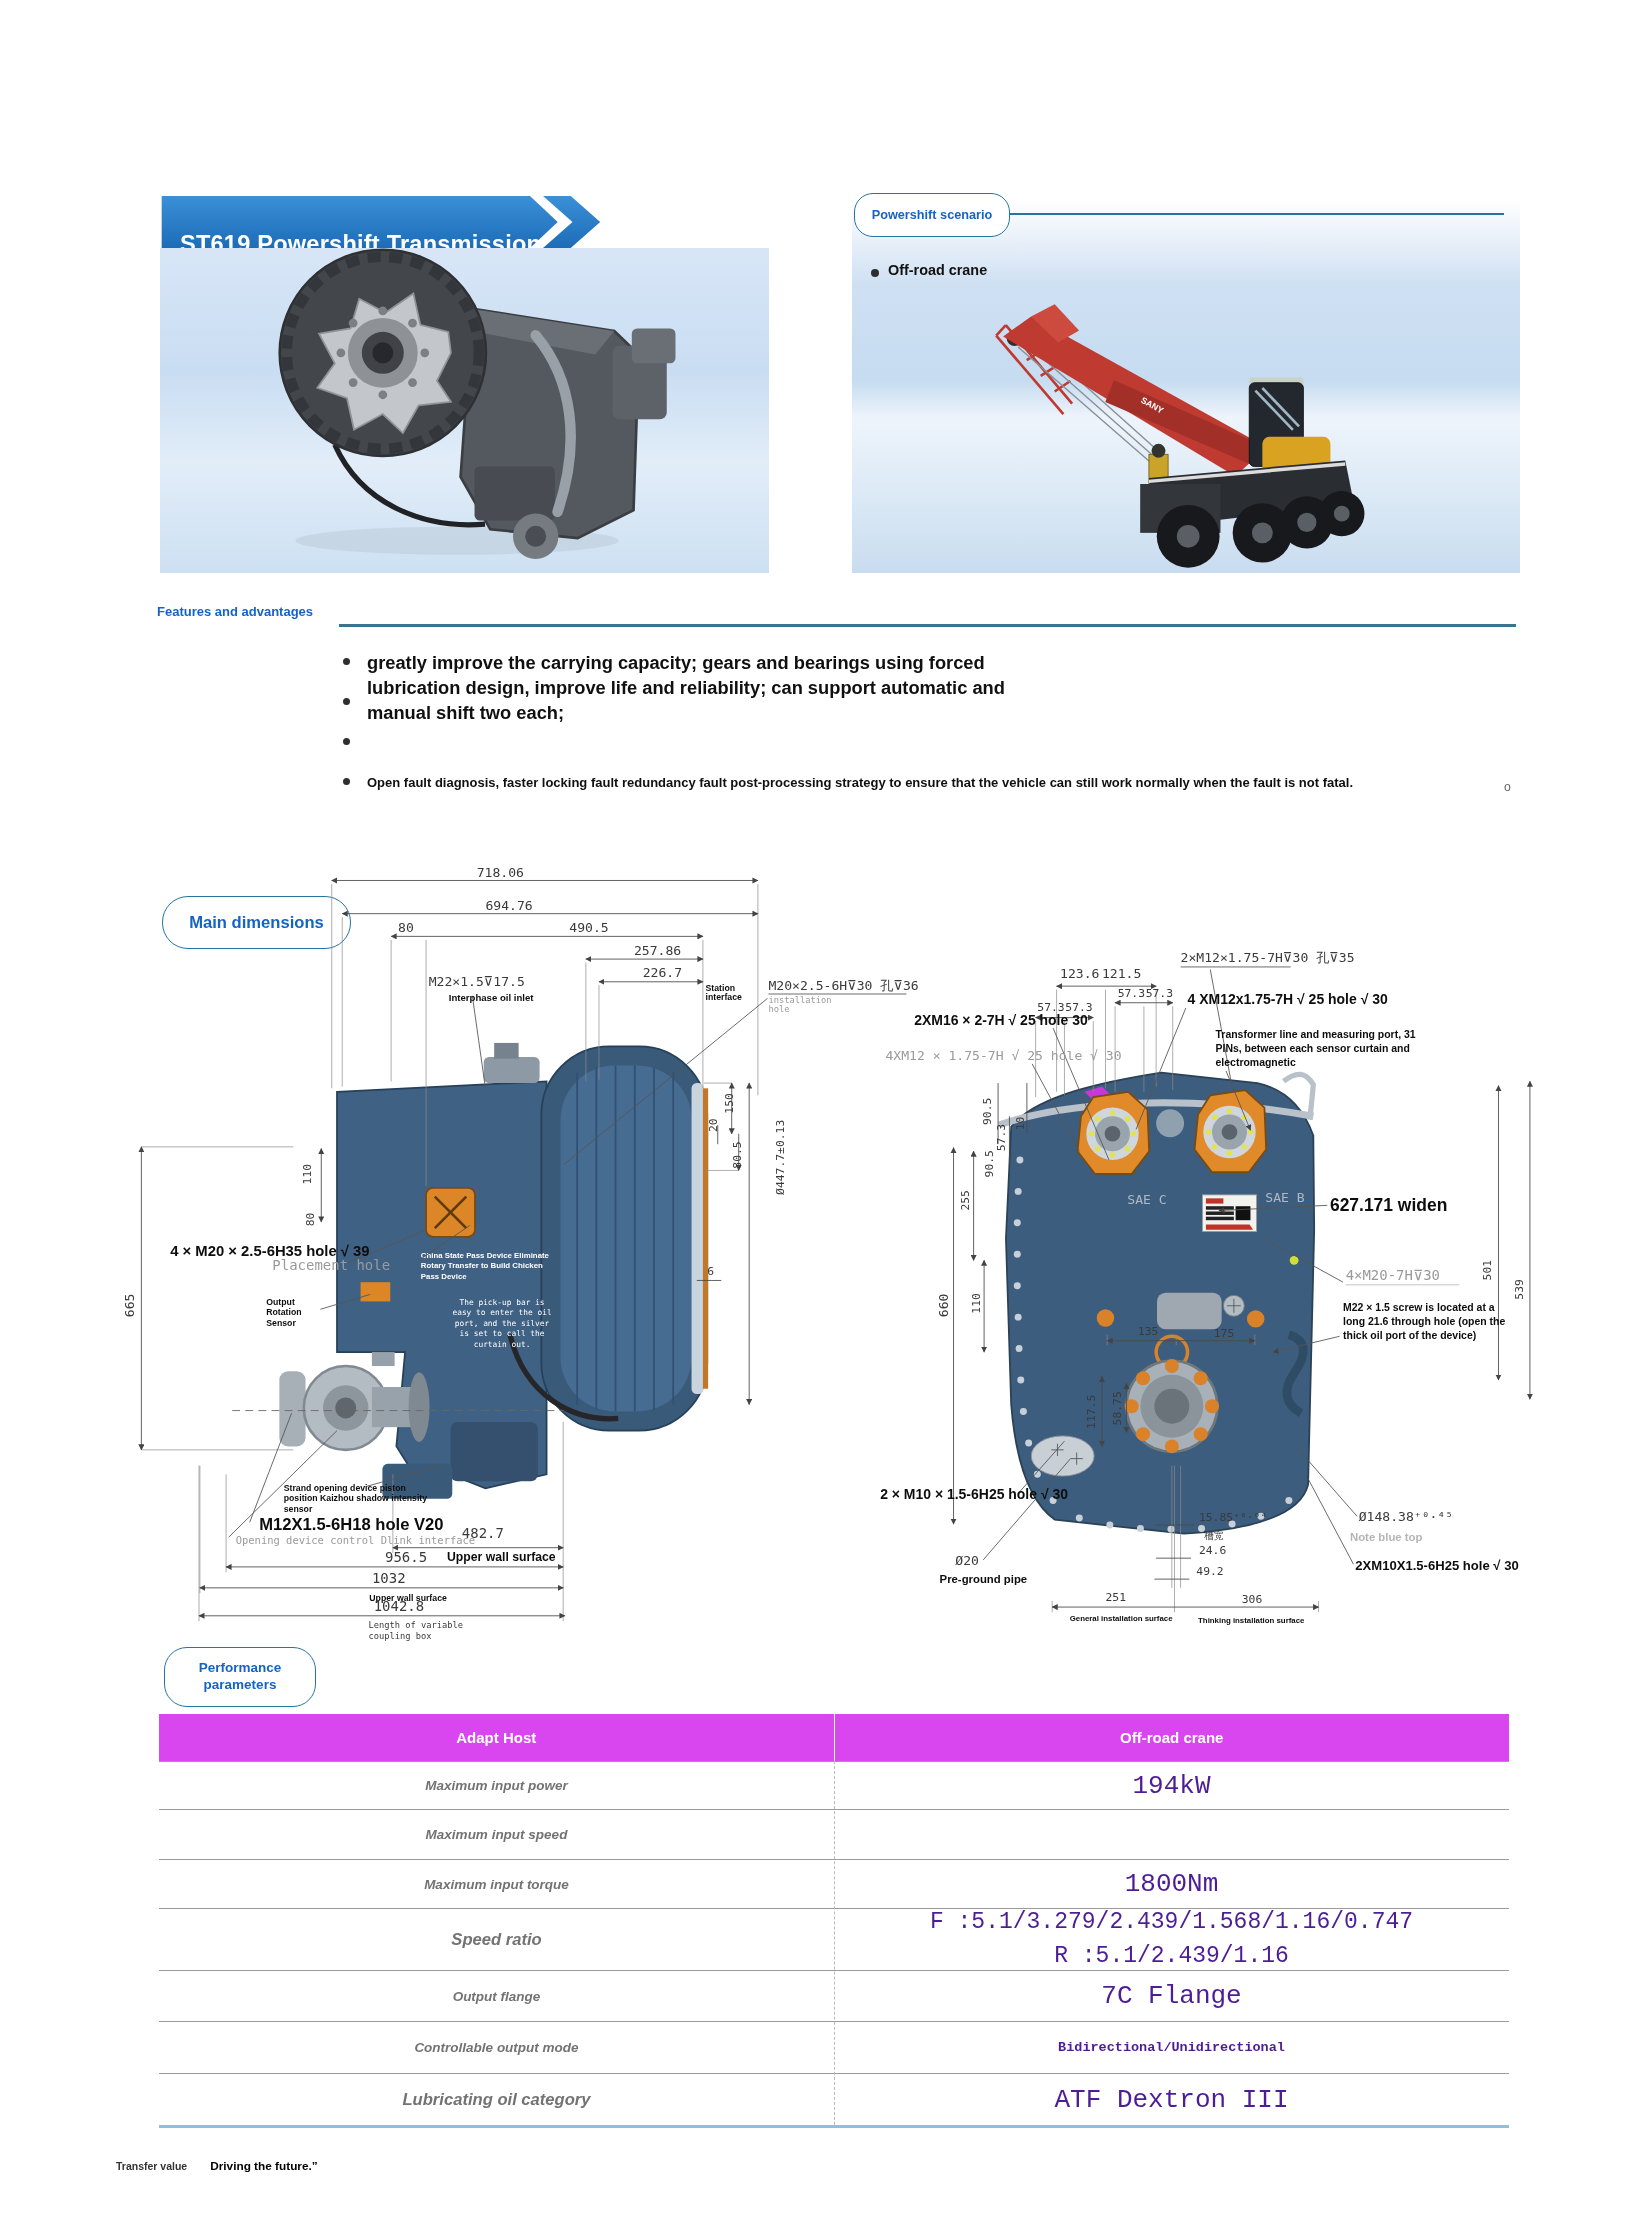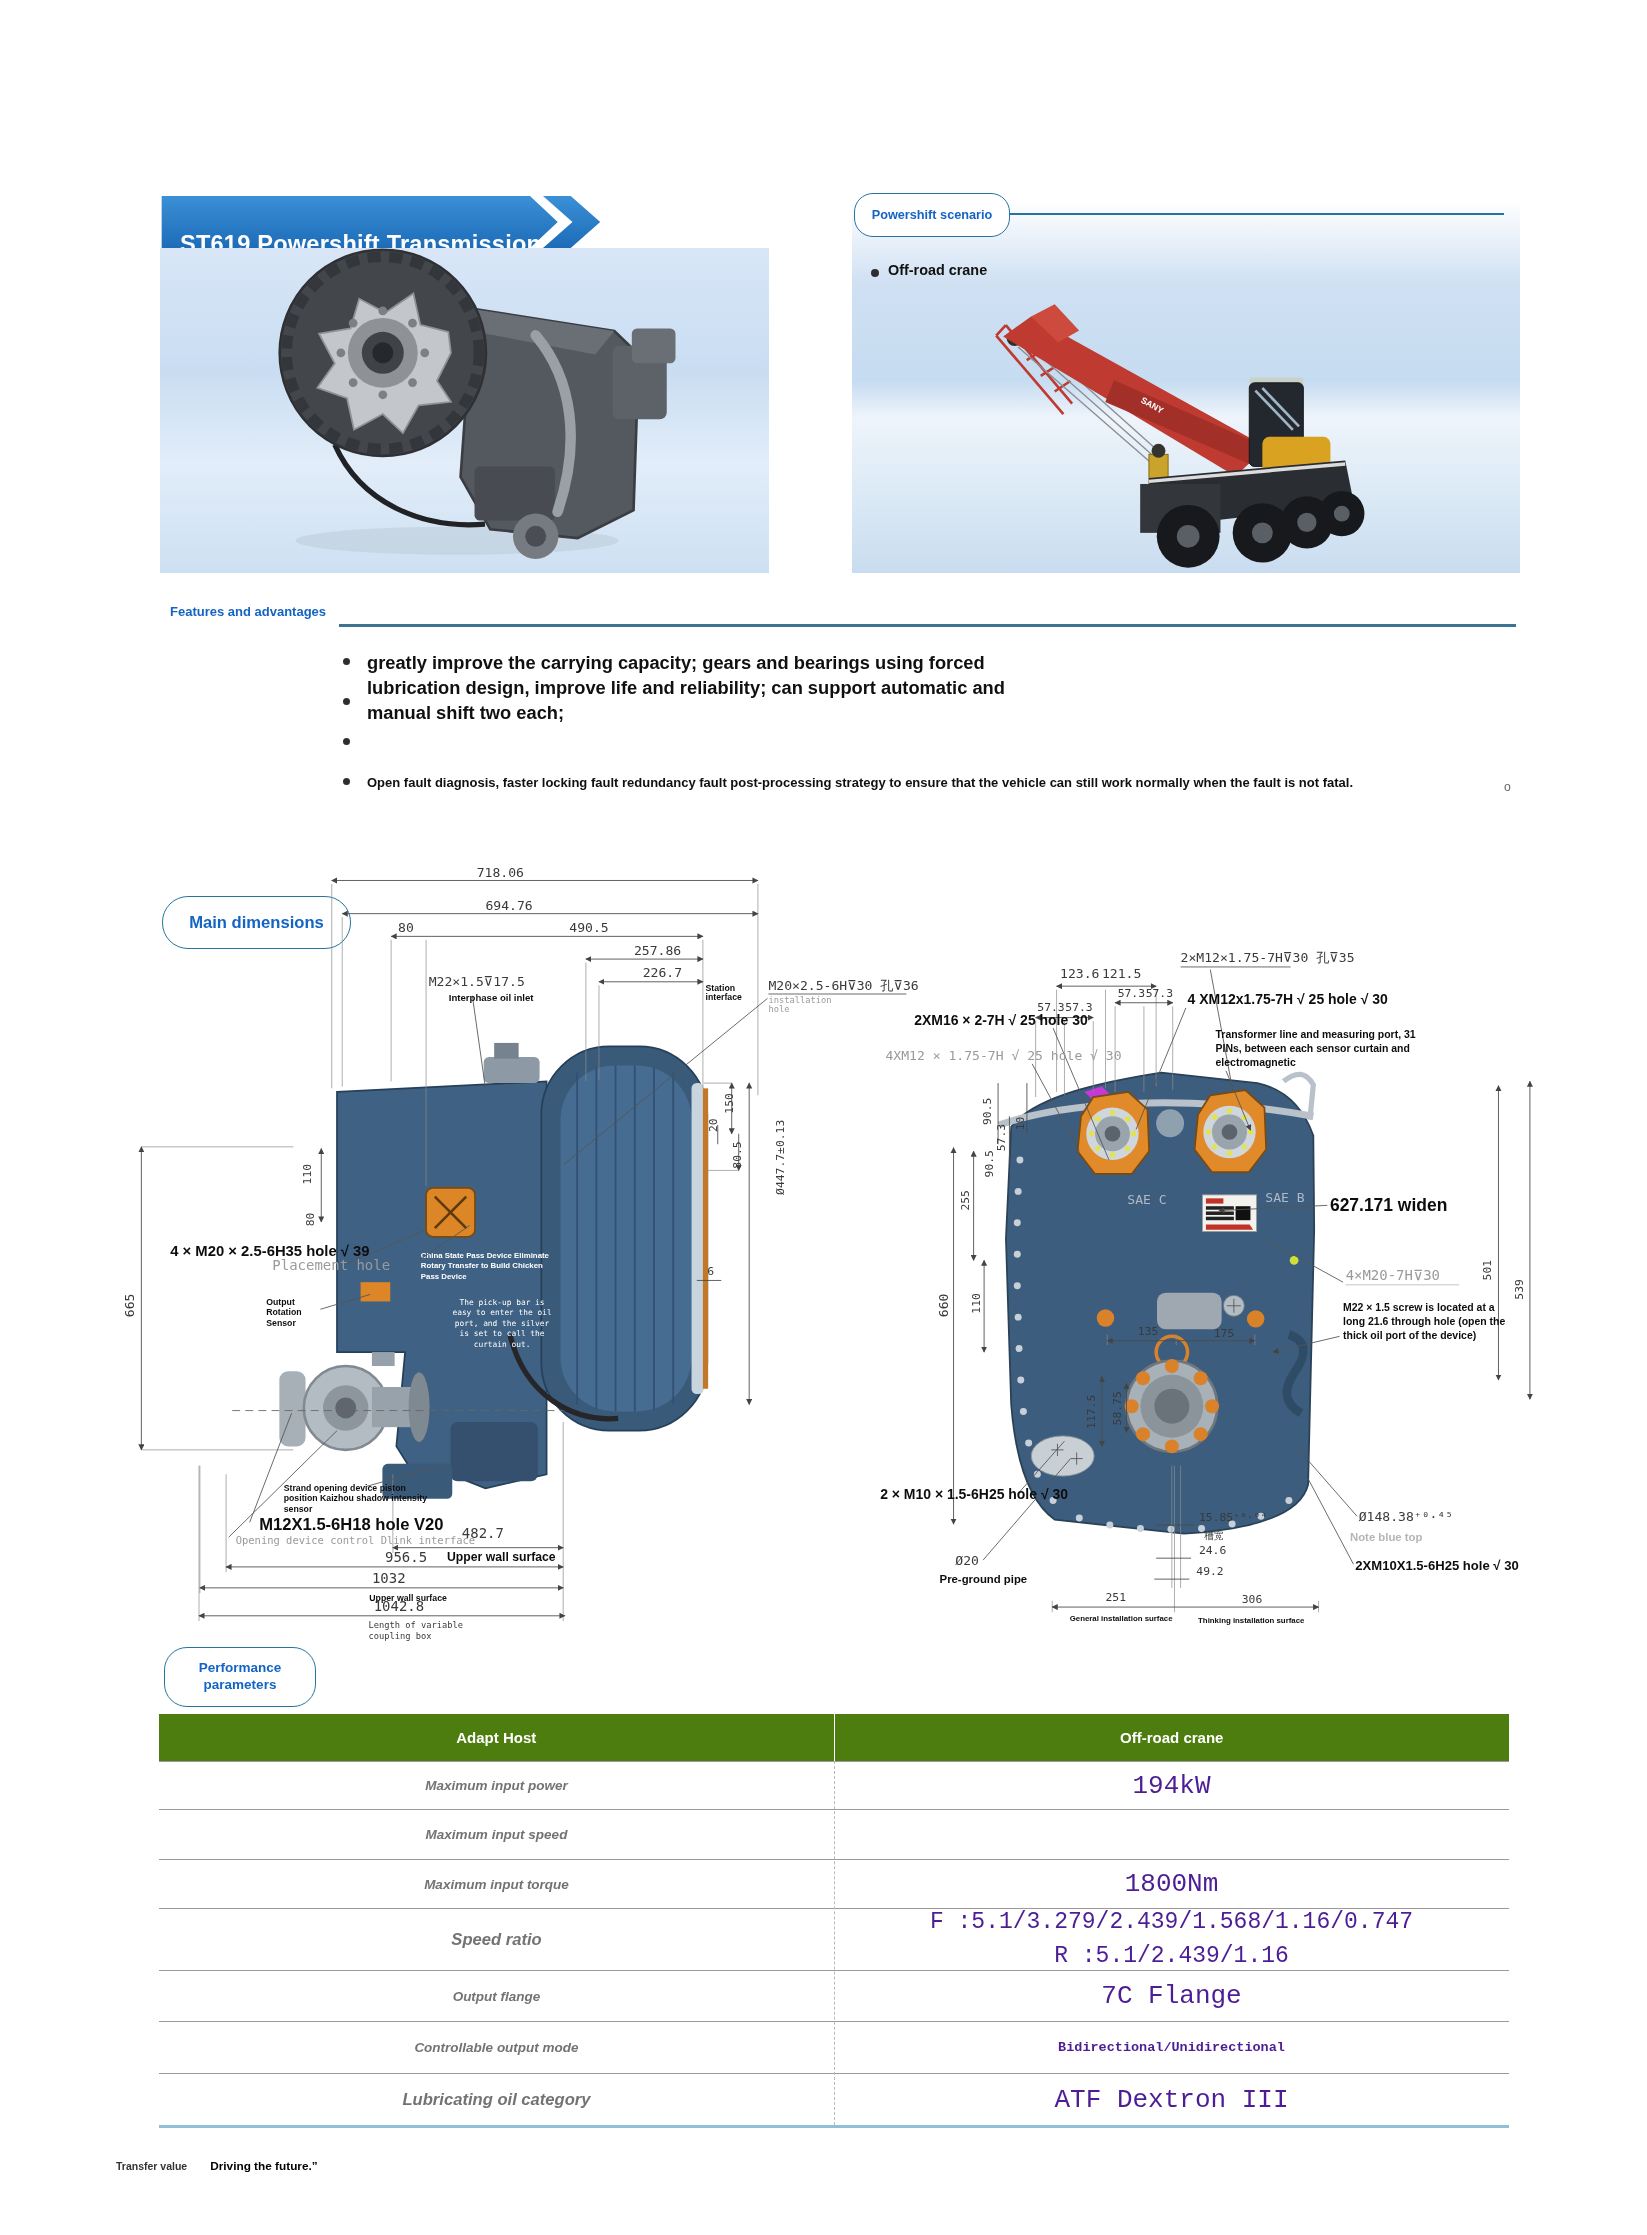--- a/index.html
+++ b/index.html
@@ -8,30 +8,30 @@
   
   .banner-text{left:180px;top:205px;width:367px;color:#fff;font-size:23.6px;font-weight:bold;letter-spacing:0.2px;margin-top:26px;}
   .panel-left{left:160px;top:248px;width:609px;height:325px;background:linear-gradient(180deg,#d8e6f7 0%,#c9ddf2 38%,#e2edf9 66%,#cde0f2 100%);}
   .panel-right{left:852px;top:203px;width:668px;height:370px;background:linear-gradient(180deg,#fdfefe 0%,#cfe0f3 22%,#c6dcf1 48%,#eef4fb 58%,#dceaf6 78%,#c9dcef 100%);}
   .pill{background:#fff;border:1.7px solid #26759f;border-radius:26px;display:flex;align-items:center;justify-content:center;color:#1464c4;font-weight:bold;text-align:center;}
   .app-pill{left:854px;top:193px;width:154px;height:42px;font-size:12.7px;border-radius:19px;}
   .app-line{left:1006px;top:213px;width:498px;height:1.7px;background:#26759f;}
   .bullet{width:7.9px;height:7.9px;border-radius:50%;background:#2e2e2e;}
   .offroad-label{left:888px;top:262px;font-size:14.4px;font-weight:bold;color:#111;}
   
-  .feat-label{left:170px;top:604px;font-size:13px;font-weight:bold;color:#1464c4;}
+  .feat-label{left:157px;top:604px;font-size:13px;font-weight:bold;color:#1464c4;}
   .feat-line{left:339px;top:624px;width:1177px;height:2.6px;background:#3d7392;}
   .feat-par{left:367px;top:650px;width:856px;font-size:18.3px;font-weight:bold;color:#101010;line-height:25px;}
   .feat-b2{left:367px;top:775px;width:1135px;font-size:13px;font-weight:bold;color:#101010;}
   .stray-o{left:1504px;top:780px;font-size:12.2px;color:#666;}
   .dims-pill{left:162px;top:896px;width:187px;height:51px;font-size:16.6px;}
   .perf-pill{left:164px;top:1647px;width:150px;height:58px;font-size:13.5px;line-height:16.6px;border-radius:23px;}
   
   .ptable{left:159px;top:1714px;width:1350px;border-bottom:3.5px solid #8fc0d6;}
-  .thead{display:flex;height:47px;background:#4d7c0f;}
+  .thead{display:flex;height:47px;background:#d946ef;}
   .th{width:50%;display:flex;align-items:center;justify-content:center;color:#fff;font-size:15px;font-weight:bold;}
   .th:first-child{border-right:1.7px solid #fff;}
   .tr{display:flex;border-top:1.7px solid #9b9b9b;}
   .tl,.tv{width:50%;display:flex;flex-direction:column;align-items:center;justify-content:center;text-align:center;}
   .tl{font-weight:bold;font-size:13.5px;color:#737373;font-style:italic;}
   .tl.big{font-size:16.6px;}
   .tv{font-size:26px;color:#4c1d95;line-height:30px;font-family:Liberation Mono, monospace;}
   .tv.small{font-size:13.5px;font-weight:bold;}
   .dashline{position:absolute;left:675px;top:47px;bottom:0;width:0;border-left:1.7px dashed #b9b9b9;}
   .footer{left:116px;top:2159px;font-size:10.5px;font-weight:bold;color:#333;}

